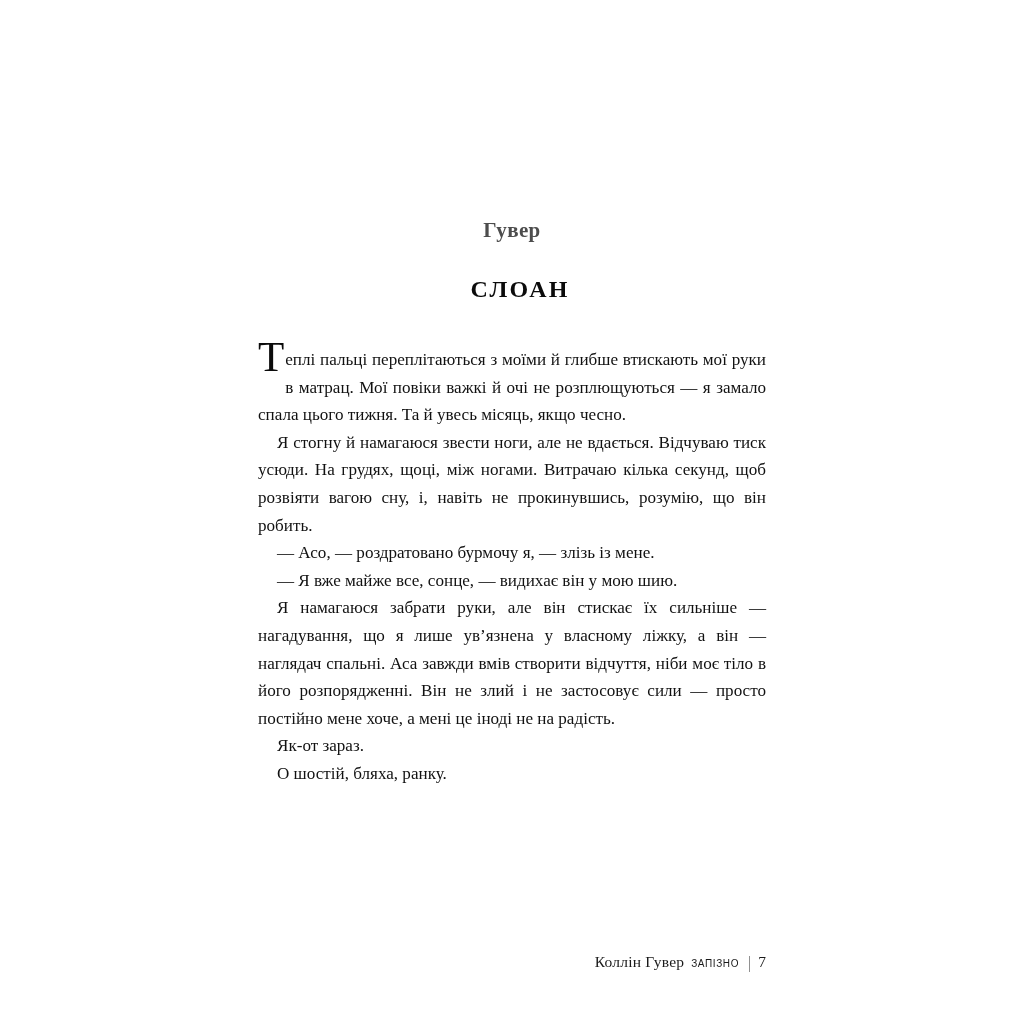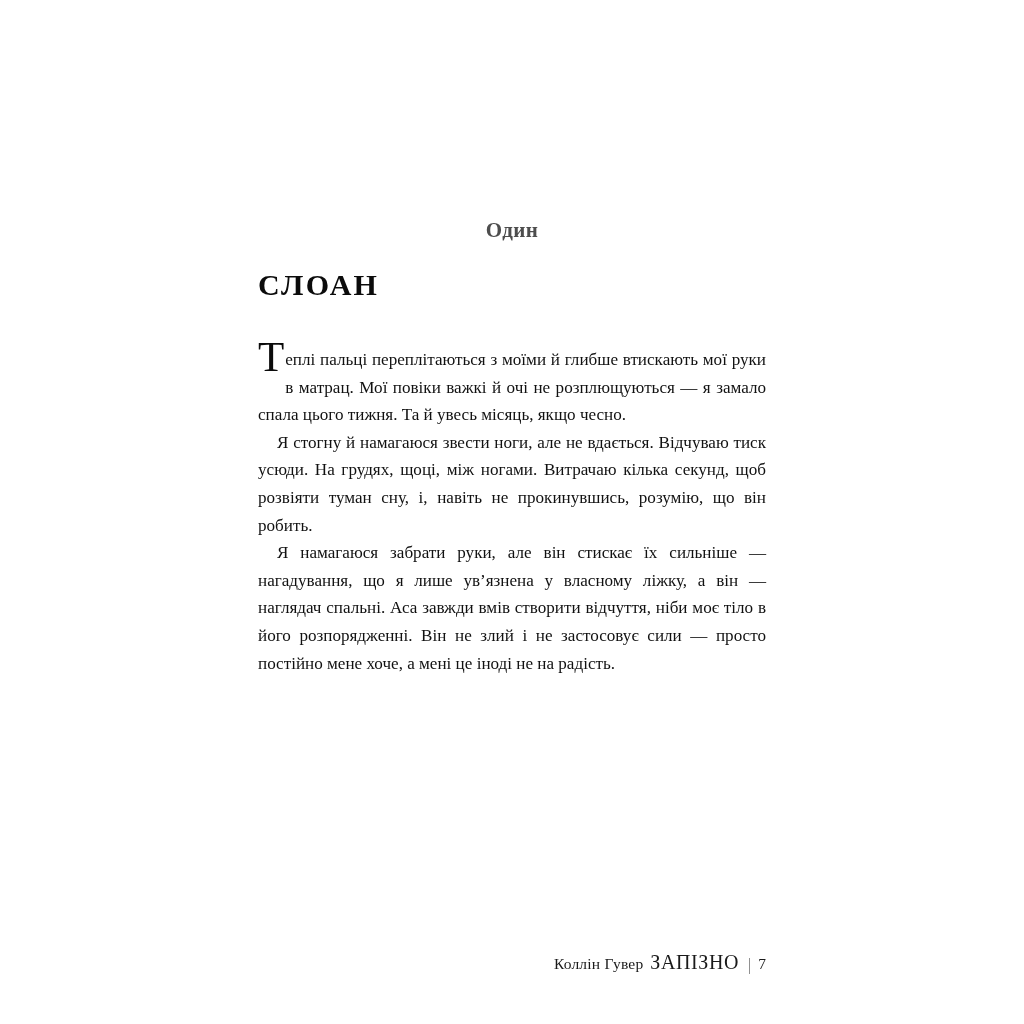--- a/index.html
+++ b/index.html
@@ -41,29 +41,29 @@
     text-align: center;
     font-family: "Liberation Serif", "DejaVu Serif", serif;
     font-size: 21px;
     font-weight: 700;
     letter-spacing: 0.4px;
     color: #4d4d4d;
     line-height: 1.1;
   }
 
   .chapter-title {
-    margin: 0;
+    margin: 8px;
     padding: 0;
     position: absolute;
     top: 268px;
     left: 0;
     width: 508px;
-    text-align: left;
+    text-align: center;
     font-family: "Liberation Serif", "DejaVu Serif", serif;
-    font-size: 30px;
+    font-size: 24px;
     font-weight: 700;
     letter-spacing: 2.2px;
     color: #0b0b0b;
     line-height: 1.1;
   }
 
   
   .body-copy {
     position: absolute;
     top: 346px;
@@ -115,23 +115,23 @@
     color: #1a1a1a;
     line-height: 20px;
     white-space: nowrap;
   }
   .footer-author {
     font-family: "Liberation Serif", "DejaVu Serif", serif;
     letter-spacing: 0.2px;
   }
   .footer-booktitle {
     font-style: normal;
-    font-family: Liberation Serif, serif;
+    font-family: Liberation Sans, sans-serif;
     letter-spacing: 0.6px;
-    font-size: 20px;
+    font-size: 10px;
     margin-left: 7px;
   }
   .footer-sep {
     display: inline-block;
     margin: 0 7px 0 9px;
     color: #777777;
     font-weight: 300;
     font-size: 16px;
     position: relative;
     top: 1px;
@@ -141,37 +141,41 @@
     font-size: 15.5px;
   }
 </style>
 </head>
 <body>
 
 <div class="page">
 
   <div class="text-block">
 
-    <h2 class="chapter-number">Один</h2>
+    <h2 class="chapter-number">Гувер</h2>
 
     <h1 class="chapter-title">СЛОАН</h1>
 
     <div class="body-copy">
 
       <p class="para first"><span class="dropcap">Т</span><span>еплі пальці переплітаються з моїми й глибше втискають мої руки в матрац. Мої повіки важкі й очі не розплющуються — я замало спала цього тижня. Та й увесь місяць, якщо чесно.</span></p>
 
 
-      <p class="para">Я стогну й намагаюся звести ноги, але не вдається. Відчуваю тиск усюди. На грудях, щоці, між ногами. Витрачаю кілька секунд, щоб розвіяти туман сну, і, навіть не прокинувшись, розумію, що він робить.</p>
+      <p class="para">Я стогну й намагаюся звести ноги, але не вдається. Відчуваю тиск усюди. На грудях, щоці, між ногами. Витрачаю кілька секунд, щоб розвіяти вагою сну, і, навіть не прокинувшись, розумію, що він робить.</p>
+
+      <p class="para">— Асо, — роздратовано бурмочу я, — злізь із мене.</p>
 
 
-
+      <p class="para">— Я вже майже все, сонце, — видихає він у мою шию.</p>
 
       <p class="para">Я намагаюся забрати руки, але він стискає їх сильніше — нагадування, що я лише ув’язнена у власному ліжку, а він — наглядач спальні. Аса завжди вмів створити відчуття, ніби моє тіло в його розпорядженні. Він не злий і не застосовує сили — просто постійно мене хоче, а мені це іноді не на радість.</p>
 
+      <p class="para">Як-от зараз.</p>
 
+      <p class="para">О шостій, бляха, ранку.</p>
 
     </div>
   </div>
 
   <div class="footer">
     <span class="footer-author">Коллін Гувер</span><span class="footer-booktitle">ЗАПІЗНО</span><span class="footer-sep">|</span><span class="footer-pageno">7</span>
   </div>
 
 </div>
 

